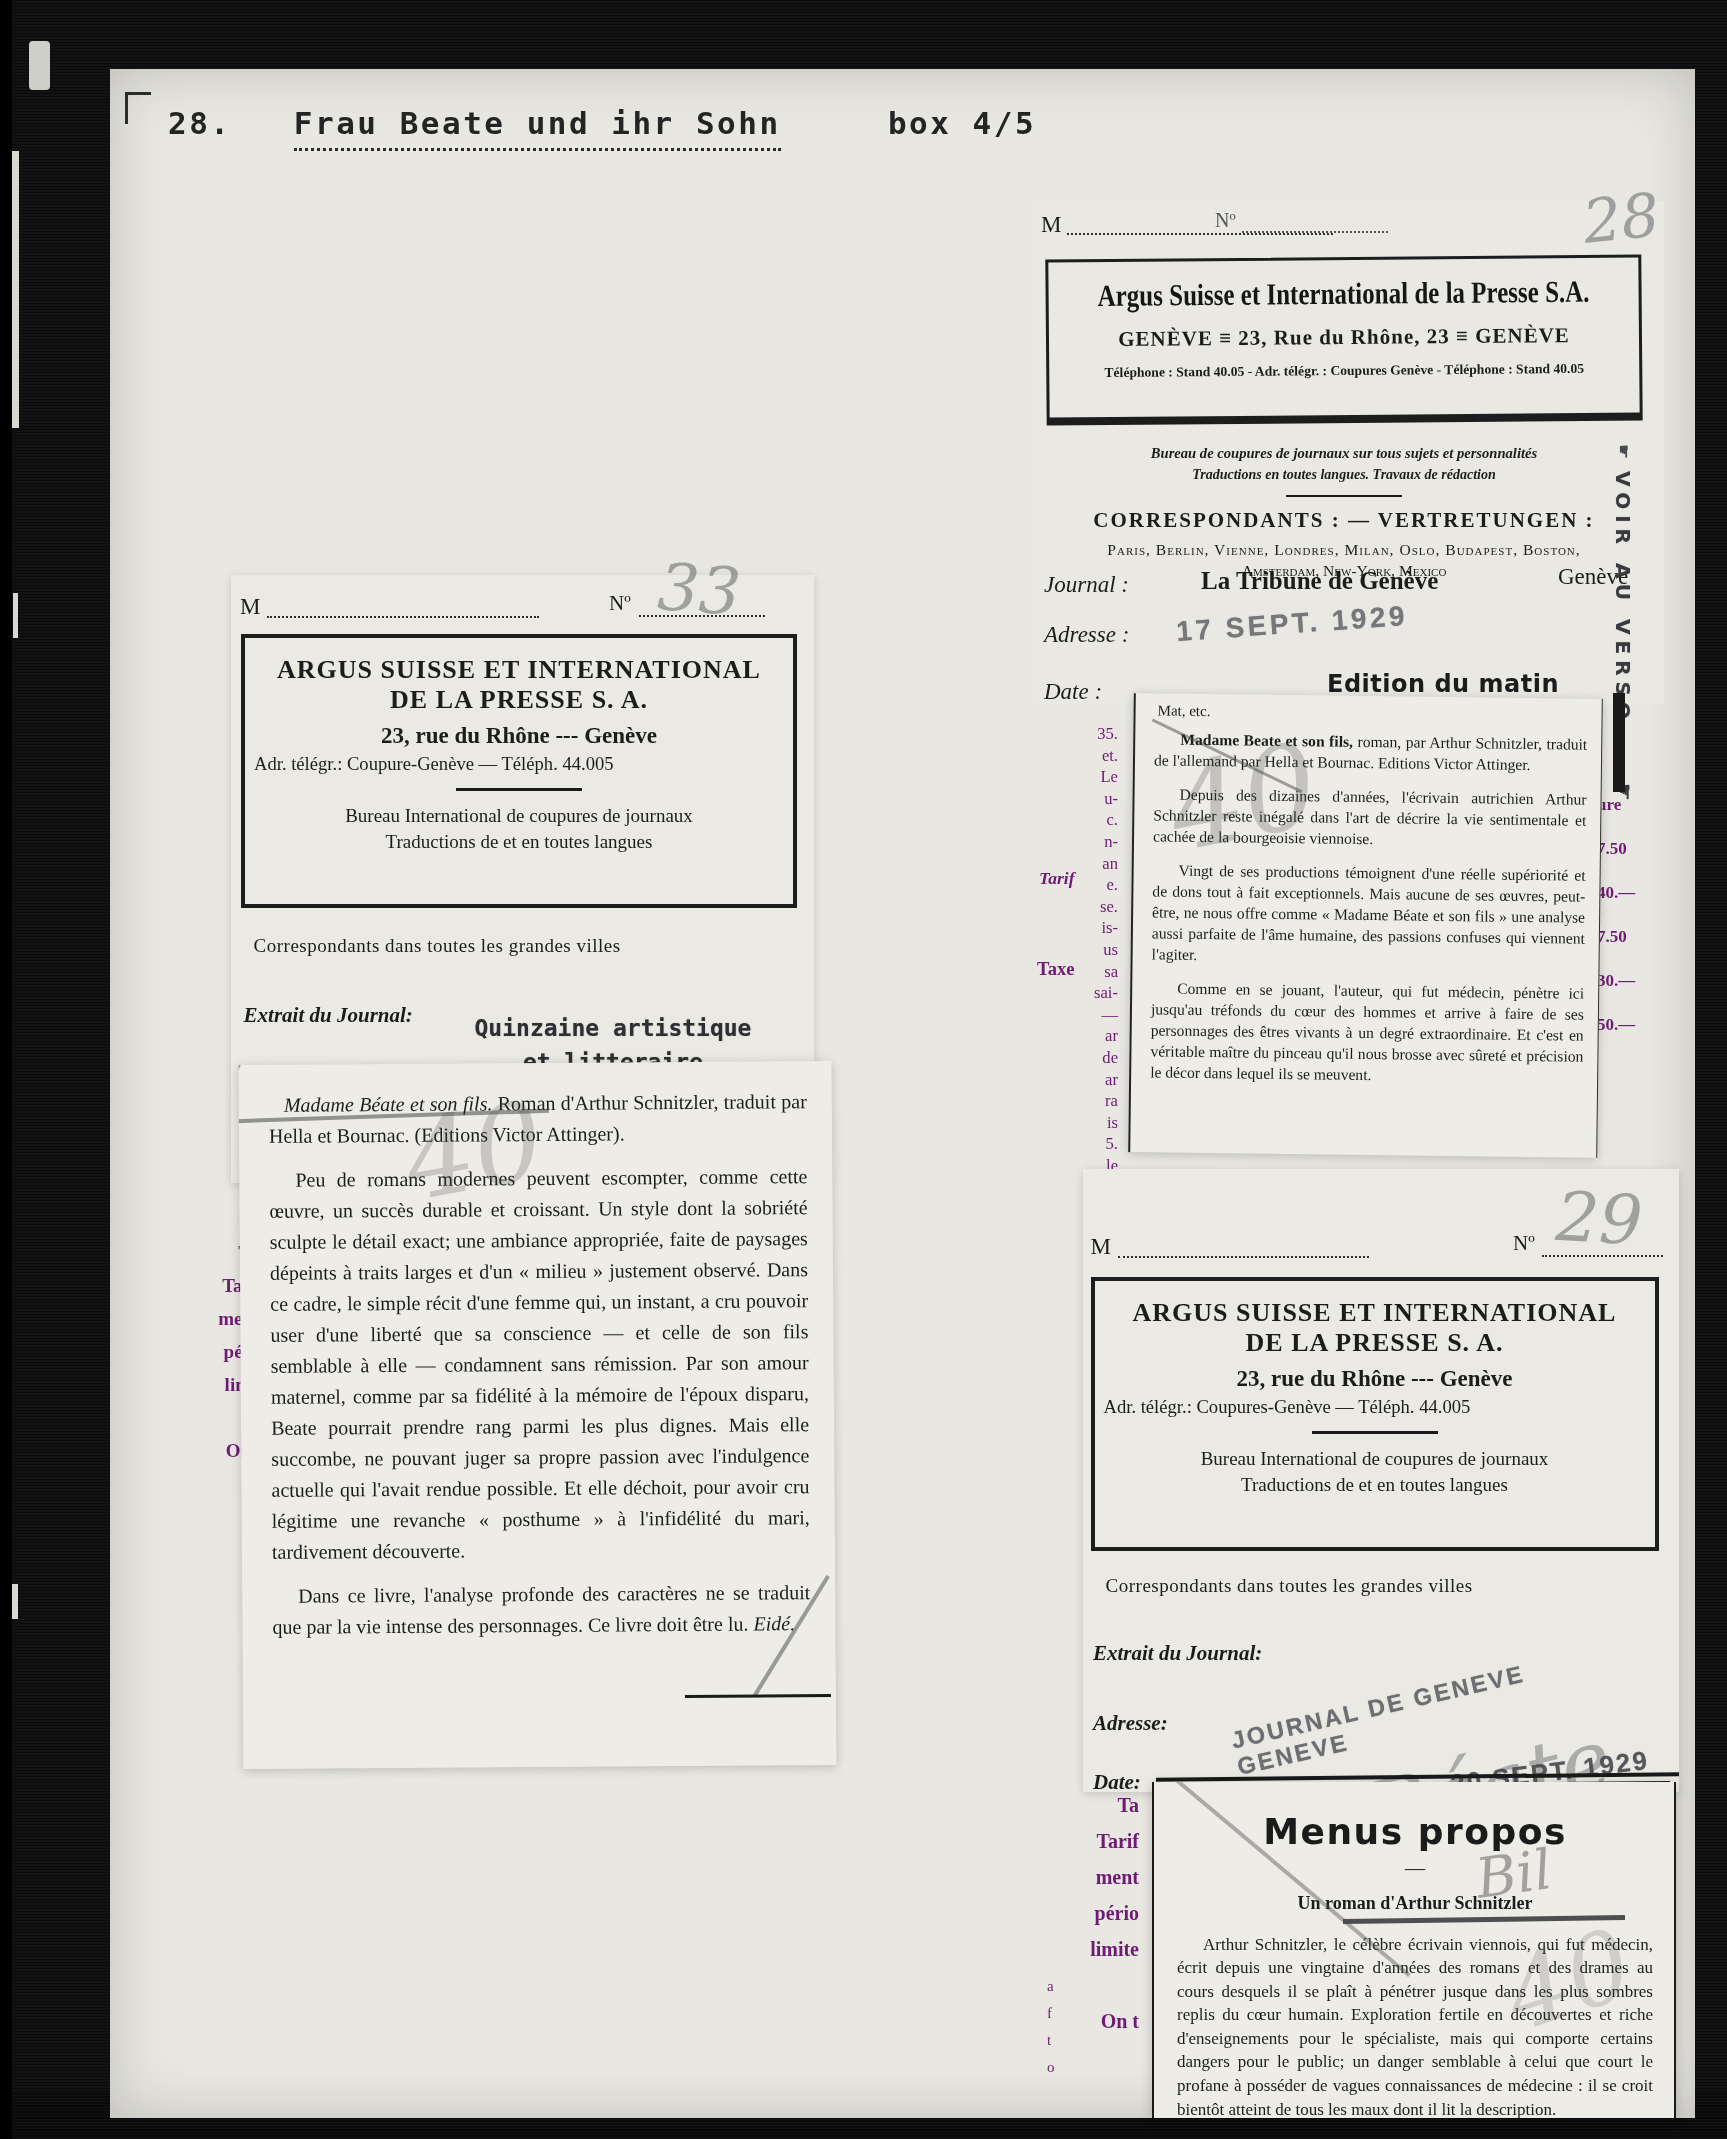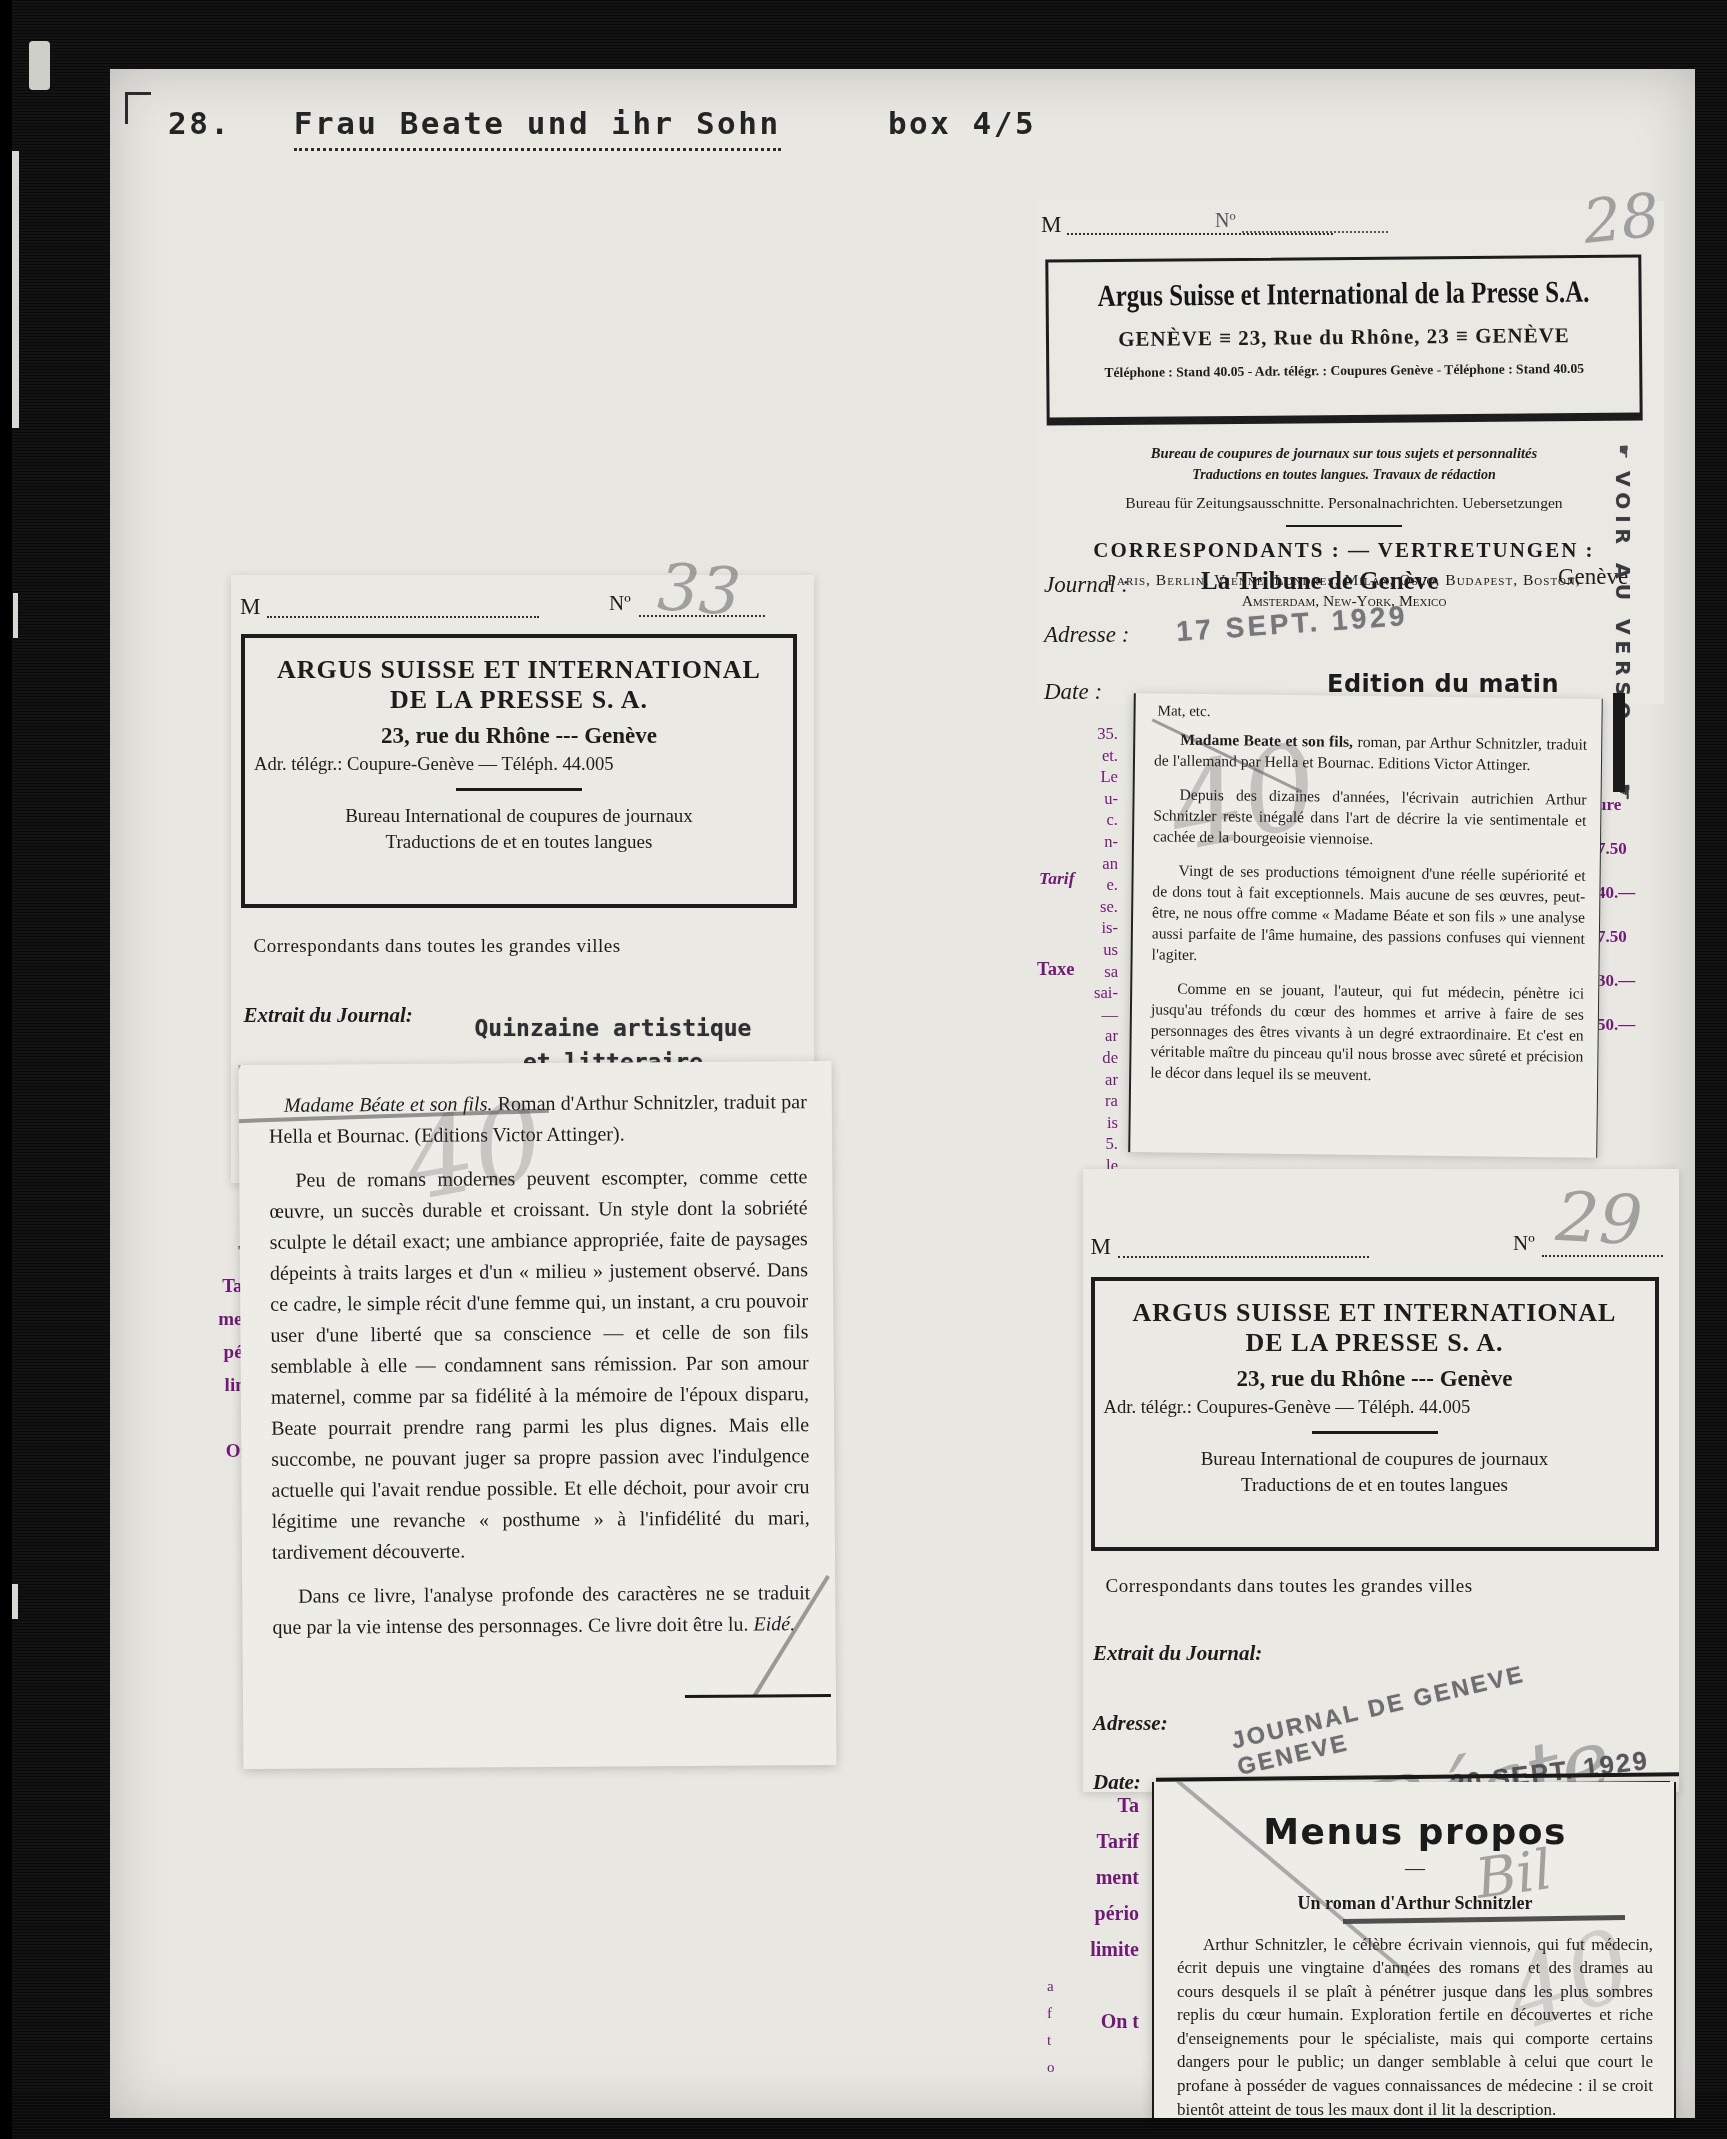--- a/index.html
+++ b/index.html
@@ -66,21 +66,20 @@
 
       <div class="abs argus-box" style="left:11px;top:56px;width:596px;height:166px;border-width:3.5px;border-bottom-width:8px;transform:rotate(-0.5deg);">
         <div class="serif bold condensed" style="margin-top:20px;font-size:25px;letter-spacing:0px;color:#161616;">Argus Suisse et International de la Presse S.A.</div>
         <div class="serif bold" style="margin-top:17px;font-size:21px;letter-spacing:1px;">GENÈVE ≡ 23, Rue du Rhône, 23 ≡ GENÈVE</div>
         <div class="serif bold" style="margin-top:13px;font-size:13.6px;">Téléphone : Stand 40.05  -  Adr. télégr. :  Coupures Genève  -  Téléphone :  Stand 40.05</div>
       </div>
 
       <div class="ctr abs" style="left:10px;top:241px;width:598px;">
         <div class="serif ital bold" style="font-size:14.6px;line-height:22px;">Bureau de coupures de journaux sur tous sujets et personnalités</div>
         <div class="serif ital bold" style="font-size:14px;line-height:22px;">Traductions en toutes langues. Travaux de rédaction</div>
-        <div class="serif" style="font-size:15.6px;line-height:26px;margin-top:4px;">Bureau für Zeitungsausschnitte. Personalnachrichten. Uebersetzungen</div>
         <div class="rule" style="width:116px;height:2px;margin:9px auto 11px auto;"></div>
         <div class="serif bold" style="font-size:21px;letter-spacing:2px;">CORRESPONDANTS : — VERTRETUNGEN :</div>
         <div class="serif smallcaps" style="font-size:15.6px;line-height:23px;margin-top:5px;letter-spacing:1px;">Paris, Berlin, Vienne, Londres, Milan, Oslo, Budapest, Boston,</div>
         <div class="serif smallcaps" style="font-size:15.6px;line-height:20px;">Amsterdam, New-York, Mexico</div>
       </div>
 
       <span class="abs serif ital" style="left:9px;top:371px;font-size:23px;">Journal :</span>
       <span class="abs serif bold" style="left:166px;top:366px;font-size:25px;">La Tribune de Genève</span>
       <span class="abs serif" style="left:523px;top:363px;font-size:23px;">Genève</span>
 

